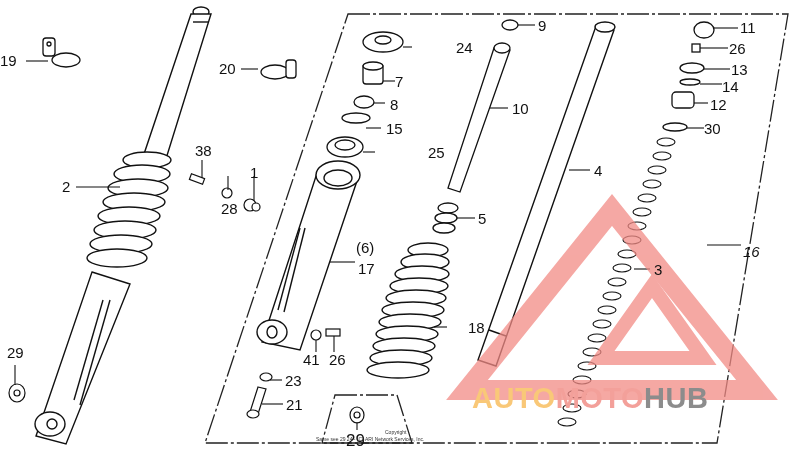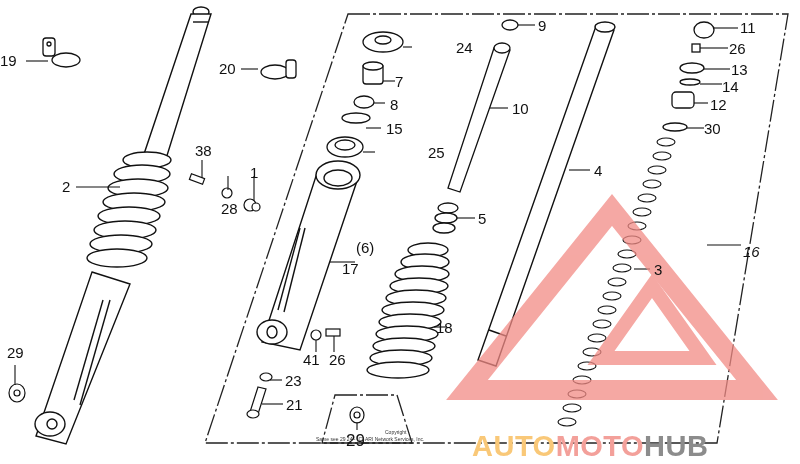--- a/index.html
+++ b/index.html
@@ -1,20 +1,20 @@
 <!DOCTYPE html>
 <html><head>
 <meta charset="utf-8">
 <style>
   html,body{margin:0;padding:0;background:#fff;}
   body{width:800px;height:464px;position:relative;overflow:hidden;font-family:"Liberation Sans",sans-serif;}
   #diagram{position:absolute;left:0;top:0;width:800px;height:464px;}
   .lbl{position:absolute;font-family:"Liberation Sans",sans-serif;font-size:15px;color:#111;line-height:1;white-space:nowrap;}
   .copy{position:absolute;font-family:"Liberation Sans",sans-serif;font-size:5px;color:#333;line-height:1.1;white-space:nowrap;}
-  .wm{position:absolute;left:472px;top:384px;font-family:"Liberation Sans",sans-serif;font-weight:bold;font-size:29px;letter-spacing:0.5px;line-height:1;white-space:nowrap;margin-top:48px;}
+  .wm{position:absolute;left:472px;top:384px;font-family:"Liberation Sans",sans-serif;font-weight:bold;font-size:29px;letter-spacing:0.5px;line-height:1;white-space:nowrap;}
   .wm span{display:inline-block;}
 </style>
 </head>
 <body>
 
 <svg id="diagram" viewBox="0 0 800 464" xmlns="http://www.w3.org/2000/svg">
 
   <g fill="none" stroke="#222" stroke-width="1.3" stroke-dasharray="22 3 3 3">
     <polygon points="348,14 788,14 717,443 205,443"></polygon>
     <polygon points="335,395 397,395 412,443 322,443"></polygon>
@@ -206,34 +206,34 @@
 <span class="lbl" style="left:62px;top:179px;">2</span>
 <span class="lbl" style="left:195px;top:143px;">38</span>
 <span class="lbl" style="left:221px;top:156px;margin-top:45px;">28</span>
 <span class="lbl" style="left:250px;top:165px;">1</span>
 <span class="lbl" style="left:412px;top:40px;margin-left:44px;">24</span>
 <span class="lbl" style="left:395px;top:74px;">7</span>
 <span class="lbl" style="left:390px;top:97px;">8</span>
 <span class="lbl" style="left:386px;top:121px;">15</span>
 <span class="lbl" style="left:380px;top:145px;margin-left:48px;">25</span>
 <span class="lbl" style="left:356px;top:240px;">(6)</span>
-<span class="lbl" style="left:342px;top:261px;">17</span>
+<span class="lbl" style="left:358px;top:261px;">17</span>
 <span class="lbl" style="left:538px;top:18px;">9</span>
 <span class="lbl" style="left:512px;top:101px;">10</span>
 <span class="lbl" style="left:594px;top:163px;">4</span>
 <span class="lbl" style="left:478px;top:211px;">5</span>
 <span class="lbl" style="left:740px;top:20px;">11</span>
 <span class="lbl" style="left:729px;top:41px;">26</span>
 <span class="lbl" style="left:731px;top:62px;">13</span>
 <span class="lbl" style="left:722px;top:79px;">14</span>
 <span class="lbl" style="left:710px;top:97px;">12</span>
 <span class="lbl" style="left:704px;top:121px;">30</span>
 <span class="lbl" style="left:743px;top:244px;font-style:italic;">16</span>
 <span class="lbl" style="left:654px;top:262px;">3</span>
-<span class="lbl" style="left:436px;top:320px;">18</span>
+<span class="lbl" style="left:468px;top:320px;">18</span>
 <span class="lbl" style="left:7px;top:345px;">29</span>
 <span class="lbl" style="left:303px;top:352px;">41</span>
 <span class="lbl" style="left:329px;top:352px;">26</span>
 <span class="lbl" style="left:285px;top:373px;">23</span>
 <span class="lbl" style="left:286px;top:397px;">21</span>
 <span class="lbl" style="left:346px;top:432px;font-size:17px;">29</span>
 
 <div class="copy" style="left:385px;top:430px;">Copyright</div>
 <div class="copy" style="left:316px;top:437px;">Same see 29 24 - (C) ARI Network Services, Inc.</div>
 

